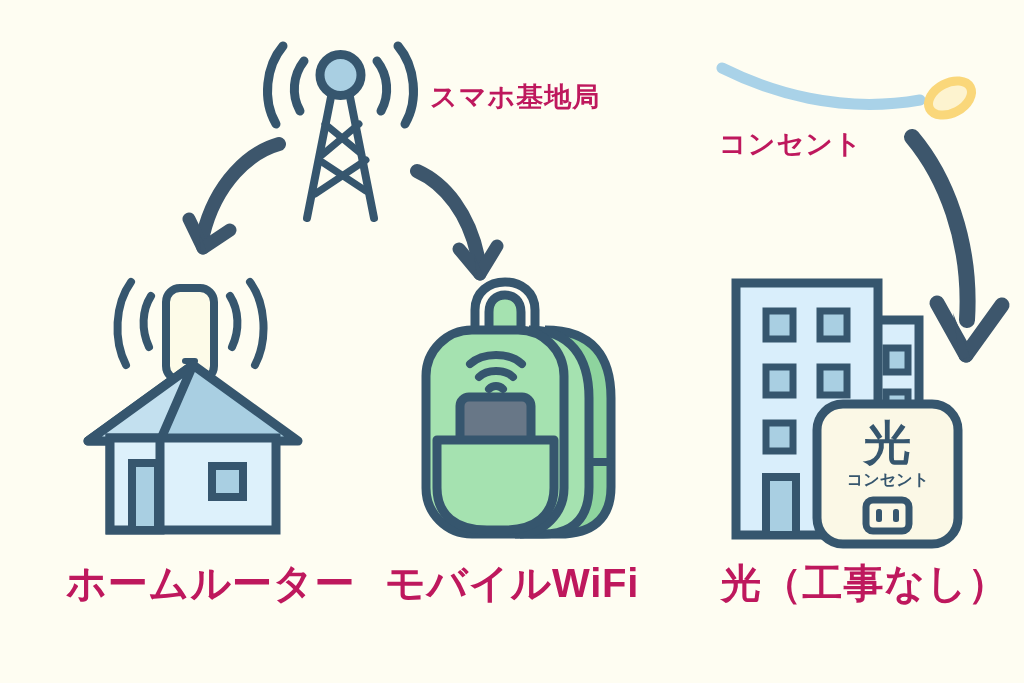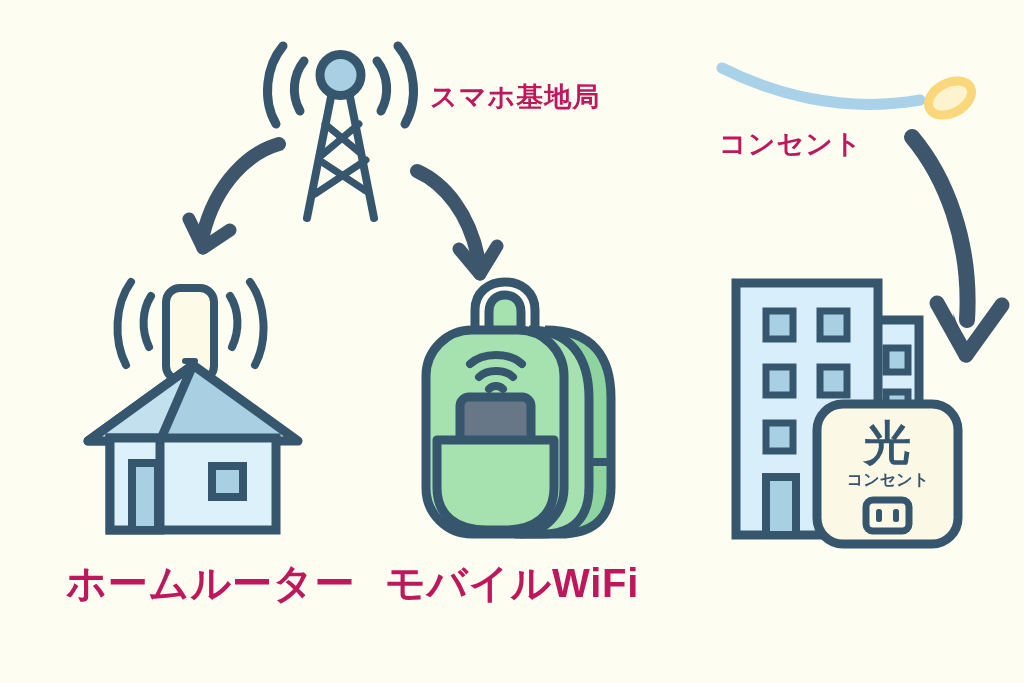--- a/index.html
+++ b/index.html
@@ -203,14 +203,15 @@
   </svg>
 
   <div class="card-text" id="card-kanji">光</div>
   <div class="card-text" id="card-sub">コンセント</div>
 
   <div class="txt annot" id="label-basestation">スマホ基地局</div>
   <div class="txt annot" id="label-fiber">コンセント</div>
 
   <div class="txt caption" id="caption-mobile">モバイルWiFi</div>
   <div class="txt caption" id="caption-home">ホームルーター</div>
+  <div class="txt caption" id="caption-hikari">光（工事なし）</div>
 
 </div>
 
 </body></html>

